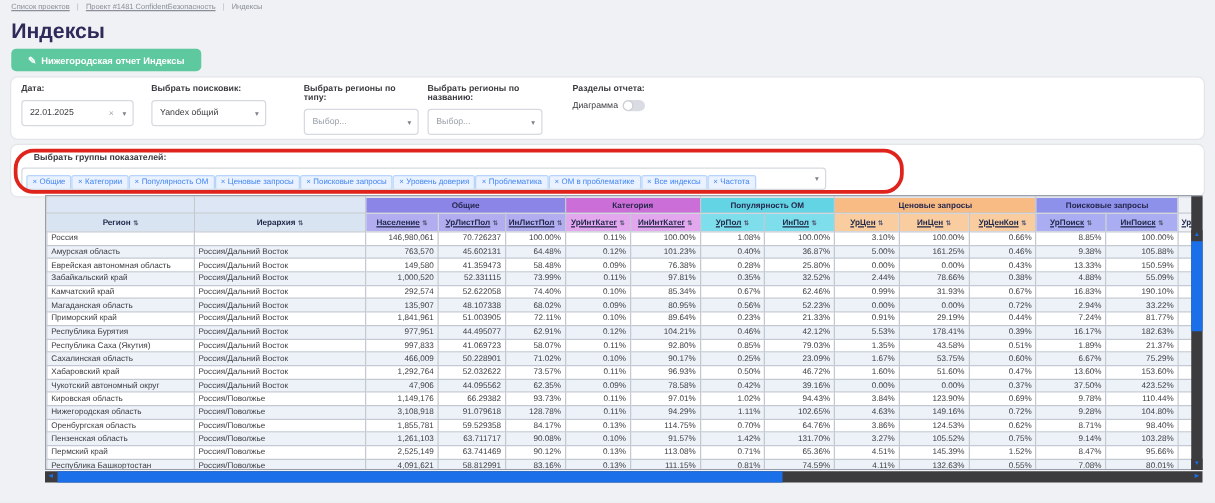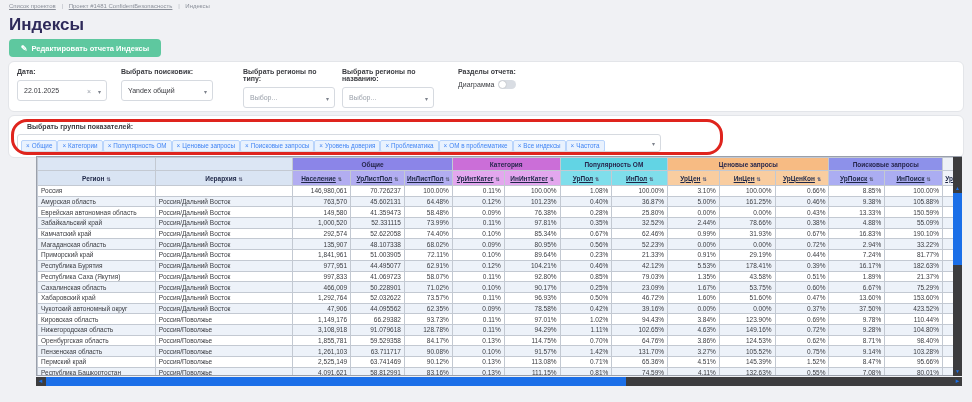--- a/index.html
+++ b/index.html
@@ -92,21 +92,21 @@
     <span class="sep">|</span>
     <a>Проект #1481 ConfidentБезопасность</a>
     <span class="sep">|</span>
     <span class="current">Индексы</span>
   </div>
 
   <div class="page-title">Индексы</div>
 
   <button class="btn-green" id="edit-btn">
     <span class="pencil">✎</span>
-    <span>Редактировать отчета Индексы</span>
+    <span>Нижегородская отчет Индексы</span>
   </button>
 
   <div class="card" id="filter-card">
     <div class="fgroup" style="left:8px; width:90px;">
       <div class="flabel">Дата:</div>
       <div class="fctrl">
         <span>22.01.2025</span>
         <span class="clear-x">×</span>
         <span class="caret">▾</span>
       </div>

